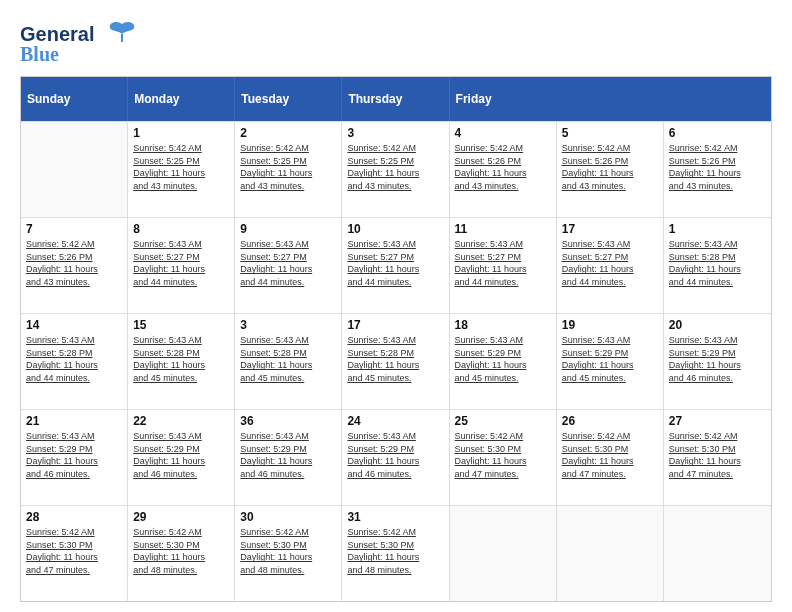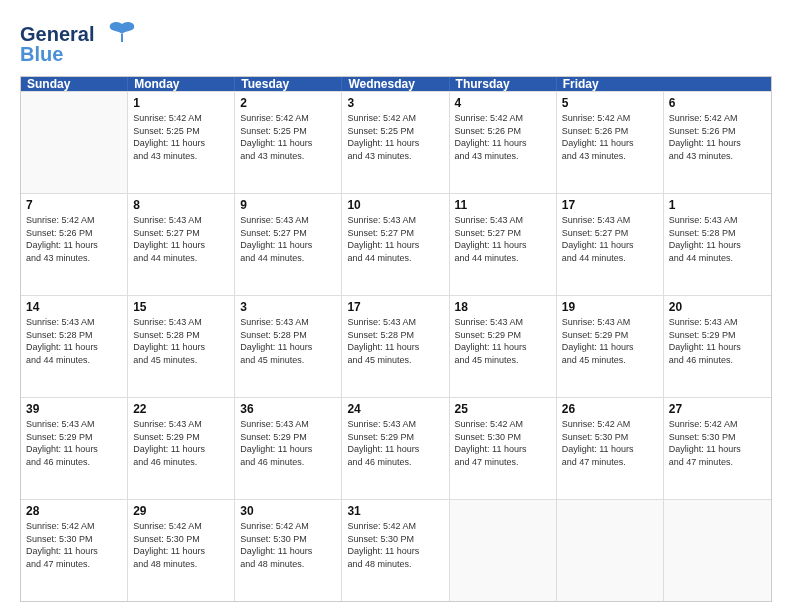--- a/index.html
+++ b/index.html
@@ -49,21 +49,21 @@
     }
     .cal-header {
       display: grid;
       grid-template-columns: repeat(7, 1fr);
       background: #2a5aad;
     }
     .cal-header-cell {
       color: #fff;
       font-size: 12px;
       font-weight: bold;
-      padding: 0 6px;
+      padding: 15px 6px;
       border-right: 1px solid #3a6abf;
     }
     .cal-header-cell:last-child { border-right: none; }
     .cal-body {
       flex: 1;
       display: flex;
       flex-direction: column;
     }
     .cal-row {
       display: grid;
@@ -85,53 +85,53 @@
       font-size: 12px;
       font-weight: bold;
       color: #111;
       display: block;
       margin-bottom: 1px;
     }
     .cell-info {
       color: #333;
       font-size: 9px;
       line-height: 1.4;
+      text-decoration: underline;
     }
   </style>
 </head>
 <body>
 
 <div class="page">
   <div class="header">
     <div class="logo">
       <div style="display:flex;align-items:center;gap:14px;">
         <div style="font-size:20px;font-weight:bold;color:#1a3a6b;line-height:1;">
           <span style="color:#1a3a6b;">General</span>
         </div>
         <div style="color:#4a90d9;font-size:20px;">
           <svg width="28" height="22" viewBox="0 0 28 22">
             <path d="M14 4 C18 0, 28 2, 26 8 C24 12, 18 10, 14 14 C10 10, 4 12, 2 8 C0 2, 10 0, 14 4Z" fill="#4a90d9"></path>
             <path d="M14 14 L14 22" stroke="#4a90d9" stroke-width="2"></path>
           </svg>
         </div>
       </div>
-      <div style="font-size:20px;font-weight:bold;color:#4a90d9;margin-top:-4px;">Blue</div>
+      <div style="font-size:20px;font-weight:bold;color:#4a90d9;margin-top:-4px;font-family:Liberation Serif, serif;">Blue</div>
     </div>
     <div class="title-block">
       <div class="month-title"></div>
       <div class="subtitle"></div>
     </div>
   </div>
 
   <div class="calendar">
     <div class="cal-header" id="cal-header">
         <div class="cal-header-cell">Sunday</div>
         <div class="cal-header-cell">Monday</div>
         <div class="cal-header-cell">Tuesday</div>
-        <div class="cal-header-cell">Wednesday</div>
         <div class="cal-header-cell">Thursday</div>
         <div class="cal-header-cell">Friday</div>
       </div>
     <div class="cal-body" id="cal-body">
         <div class="cal-row">
           <div class="cal-cell empty"></div>
           <div class="cal-cell">
             <span class="day-num">1</span>
             <div class="cell-info" style="white-space: pre-line;">Sunrise: 5:42 AM
 Sunset: 5:25 PM
@@ -271,21 +271,21 @@
           <div class="cal-cell">
             <span class="day-num">20</span>
             <div class="cell-info" style="white-space: pre-line;">Sunrise: 5:43 AM
 Sunset: 5:29 PM
 Daylight: 11 hours
 and 46 minutes.</div>
           </div>
         </div>
         <div class="cal-row">
           <div class="cal-cell">
-            <span class="day-num">39</span>
+            <span class="day-num">21</span>
             <div class="cell-info" style="white-space: pre-line;">Sunrise: 5:43 AM
 Sunset: 5:29 PM
 Daylight: 11 hours
 and 46 minutes.</div>
           </div>
           <div class="cal-cell">
             <span class="day-num">22</span>
             <div class="cell-info" style="white-space: pre-line;">Sunrise: 5:43 AM
 Sunset: 5:29 PM
 Daylight: 11 hours

